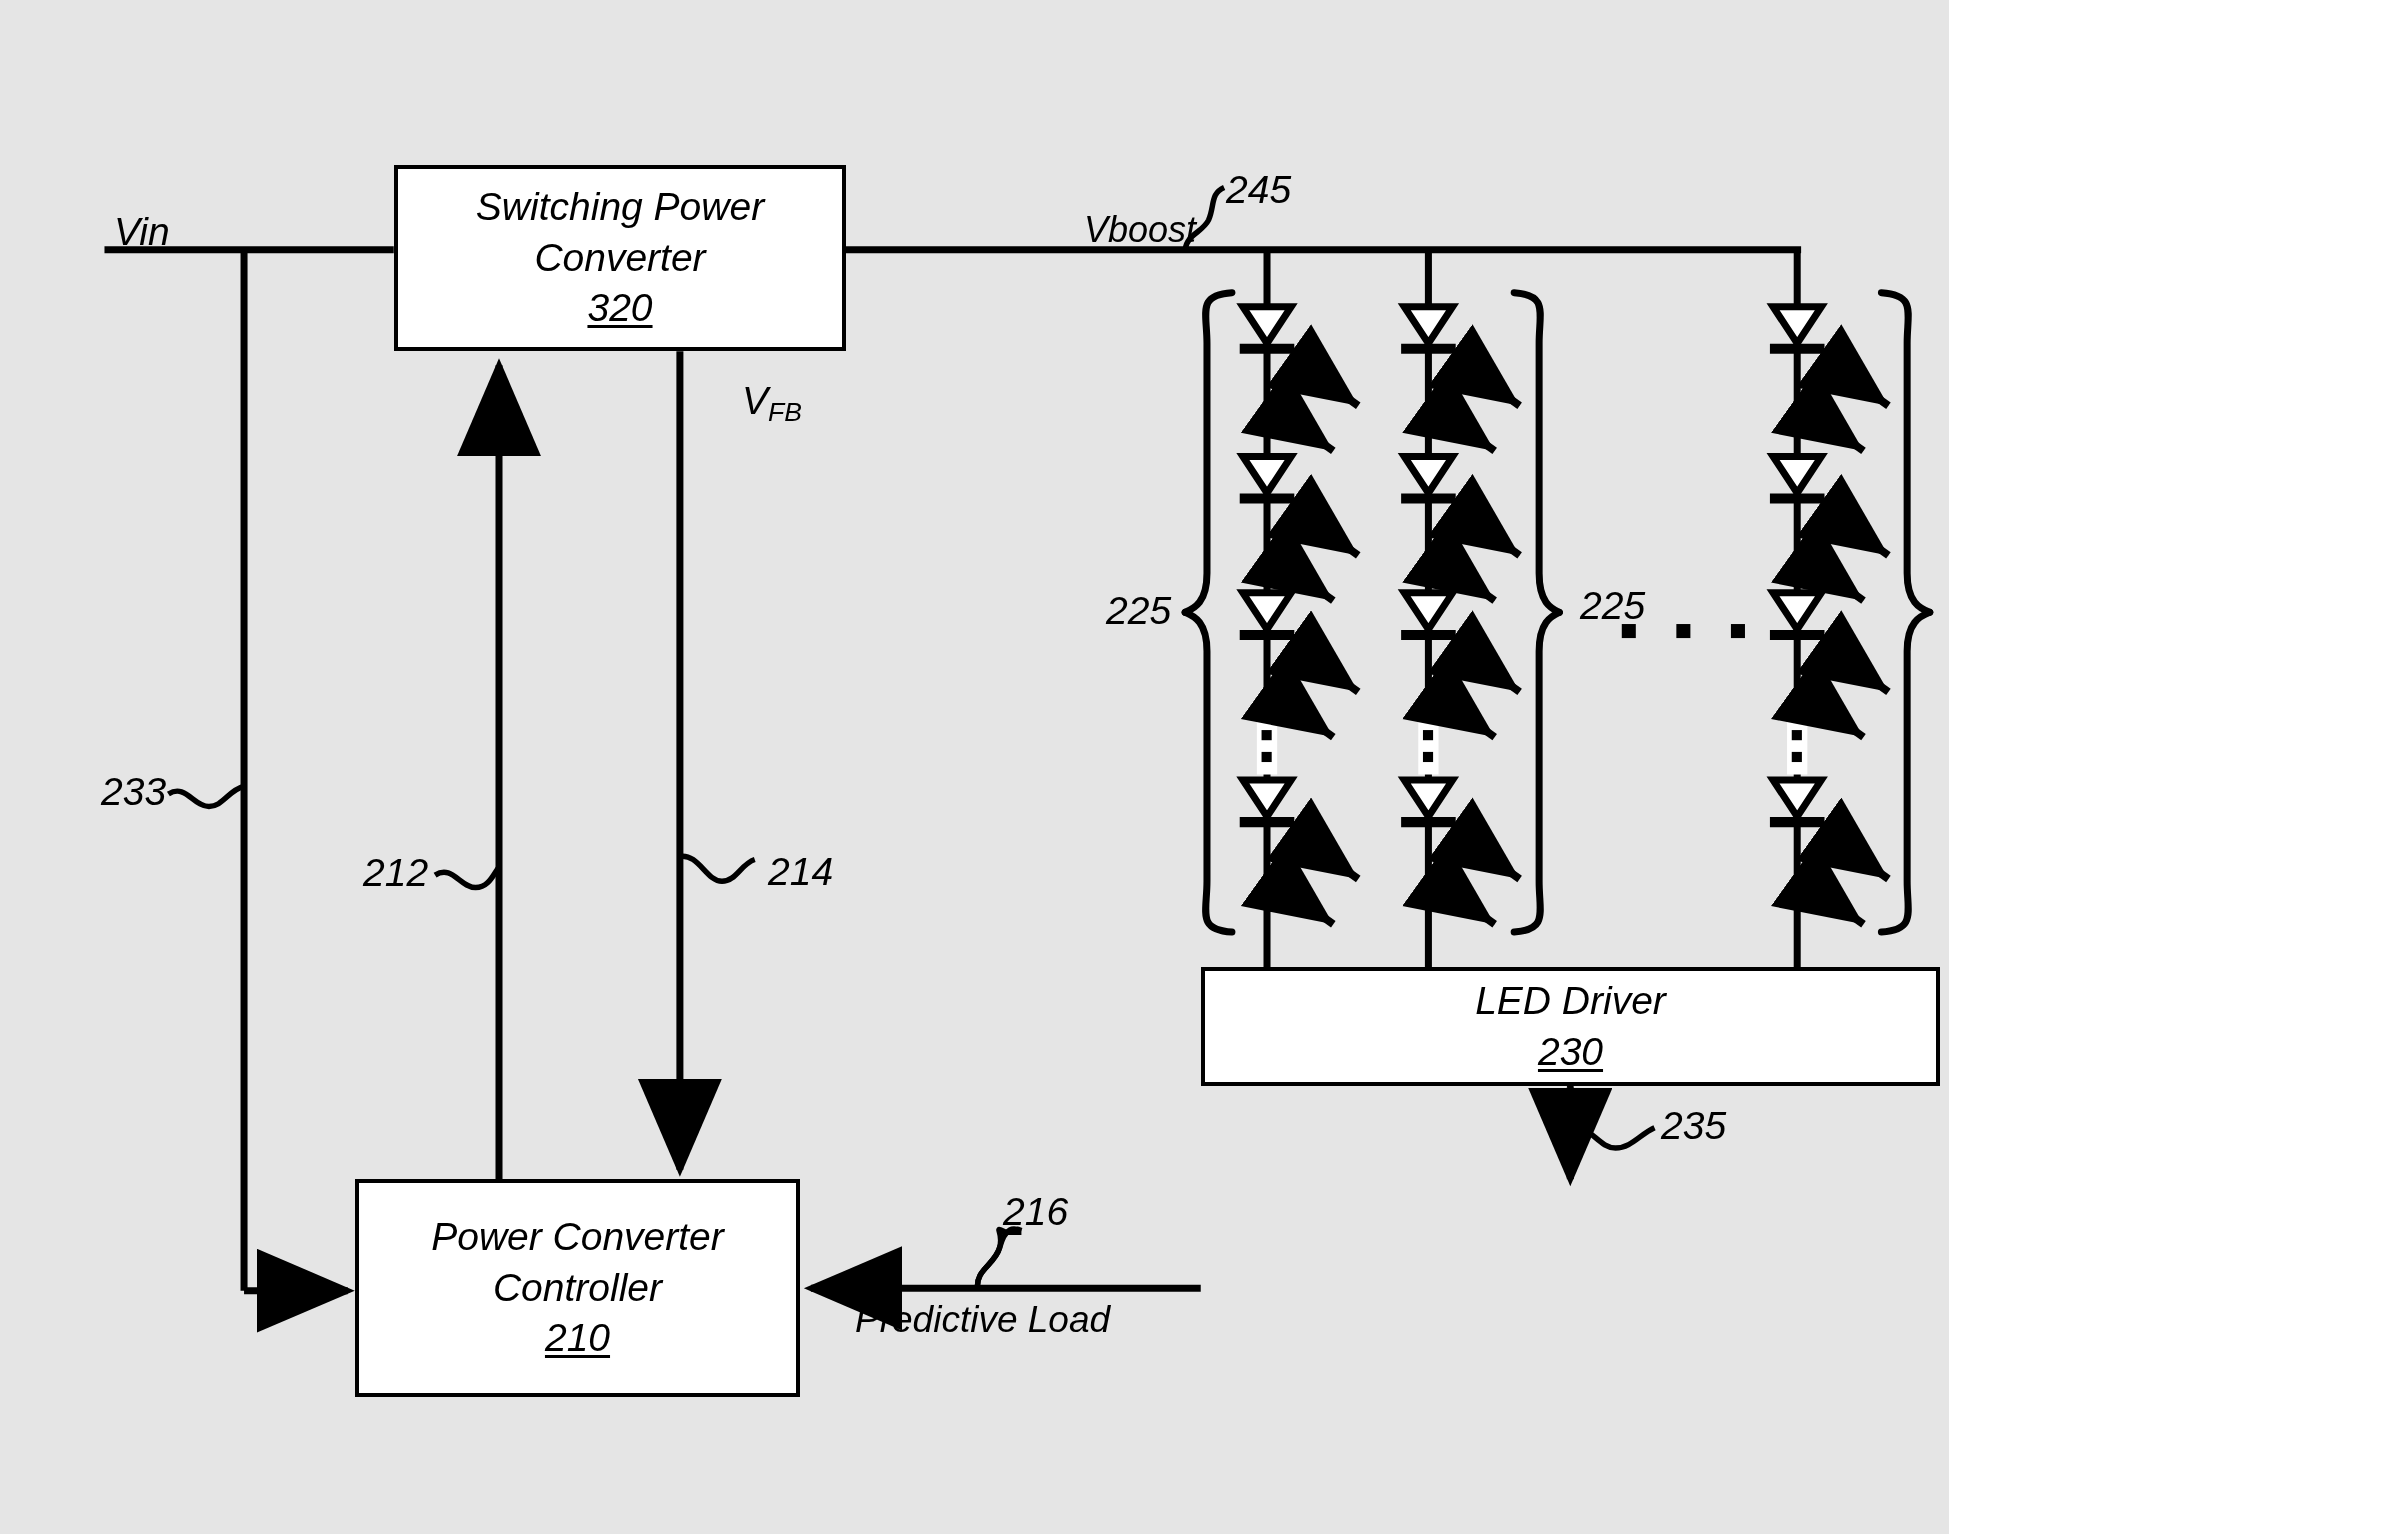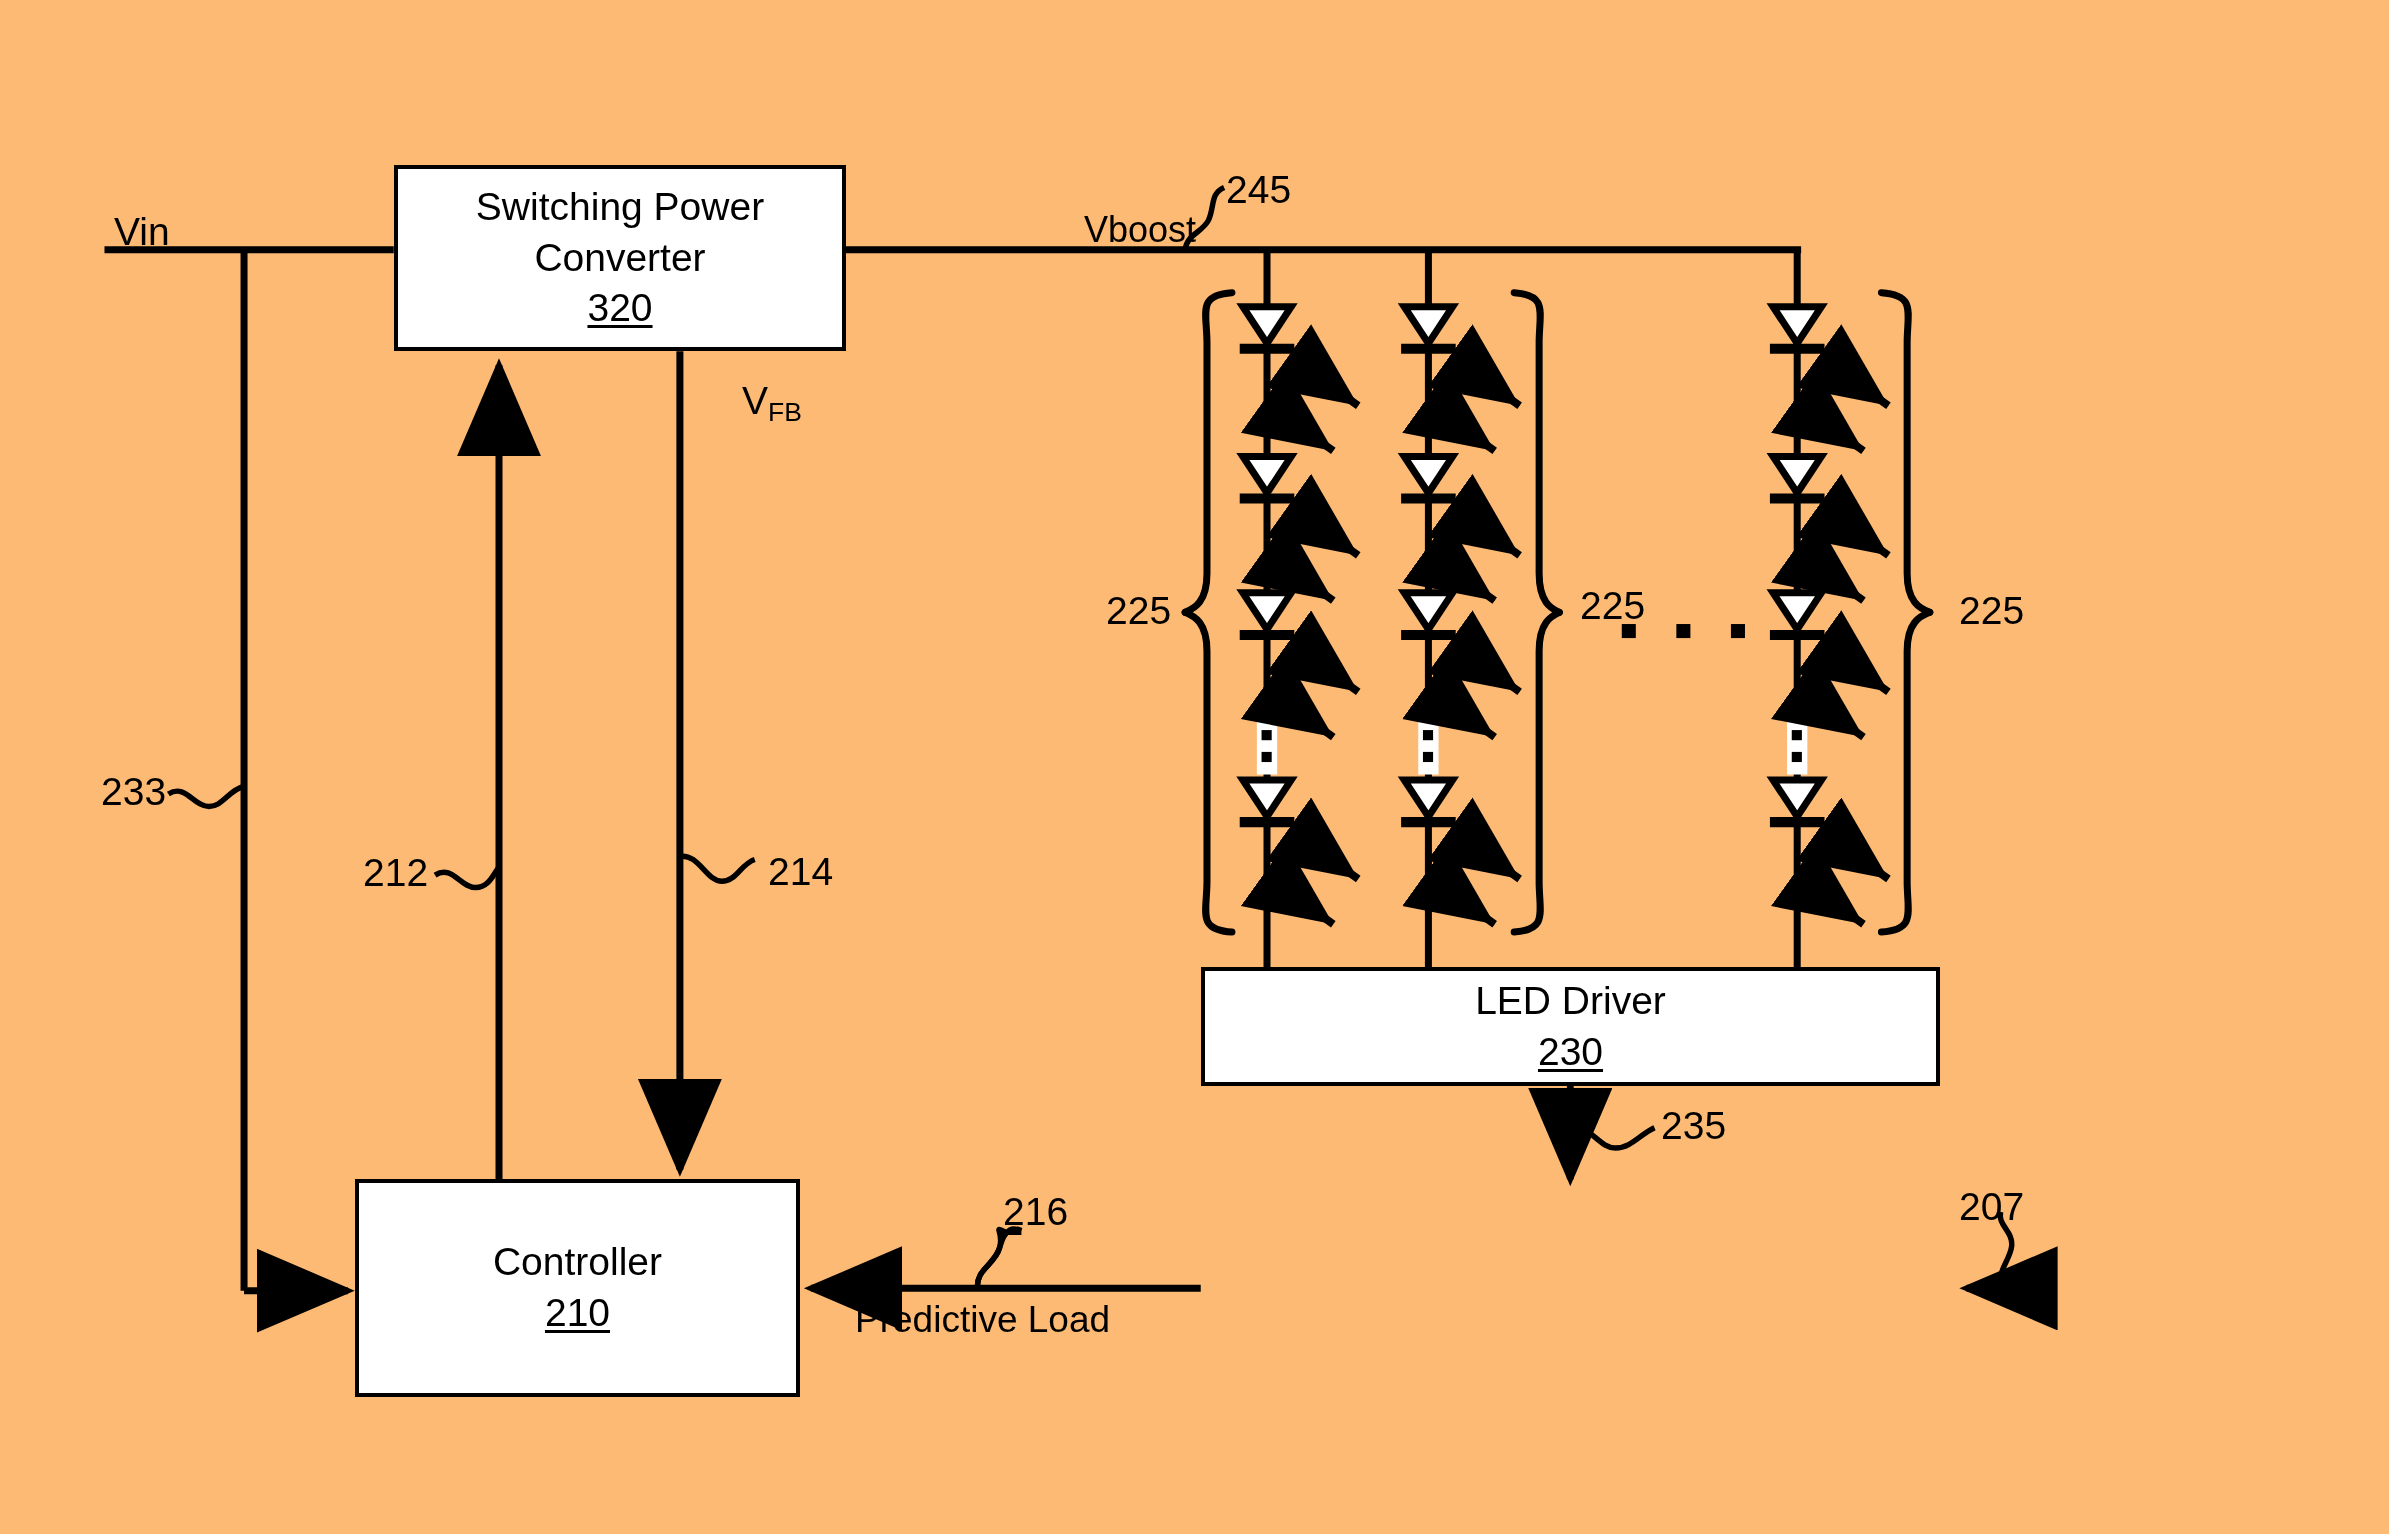--- a/index.html
+++ b/index.html
@@ -6,24 +6,25 @@
     margin: 0;
     padding: 0;
     background: #ffffff;
   }
   body {
     font-family: "Liberation Sans", sans-serif;
     color: #000000;
   }
   #canvas {
     position: relative;
-    width: 2389px;
+    width: 1949px;
     height: 1535px;
-    background: #fdba74;
+    background: #e5e5e5;
     overflow: hidden;
+    font-style: italic;
   }
   svg.layer {
     position: absolute;
     top: 0;
     left: 0;
     width: 2389px;
     height: 1535px;
   }
   .blk {
     position: absolute;
@@ -252,20 +253,21 @@
     </g>
   </svg>
 
   <div class="blk" style="left:394px; top:165px; width:452px; height:186px;">
     <span class="ln f50">Switching Power</span>
     <span class="ln f50">Converter</span>
     <span class="ln f50 num">320</span>
   </div>
 
   <div class="blk" style="left:355px; top:1179px; width:445px; height:218px;">
+    <span class="ln f50">Power Converter</span>
     <span class="ln f50">Controller</span>
     <span class="ln f50 num">210</span>
   </div>
 
   <div class="blk" style="left:1201px; top:967px; width:739px; height:119px;">
     <span class="ln f50">LED Driver</span>
     <span class="ln f50 num">230</span>
   </div>
 
 

